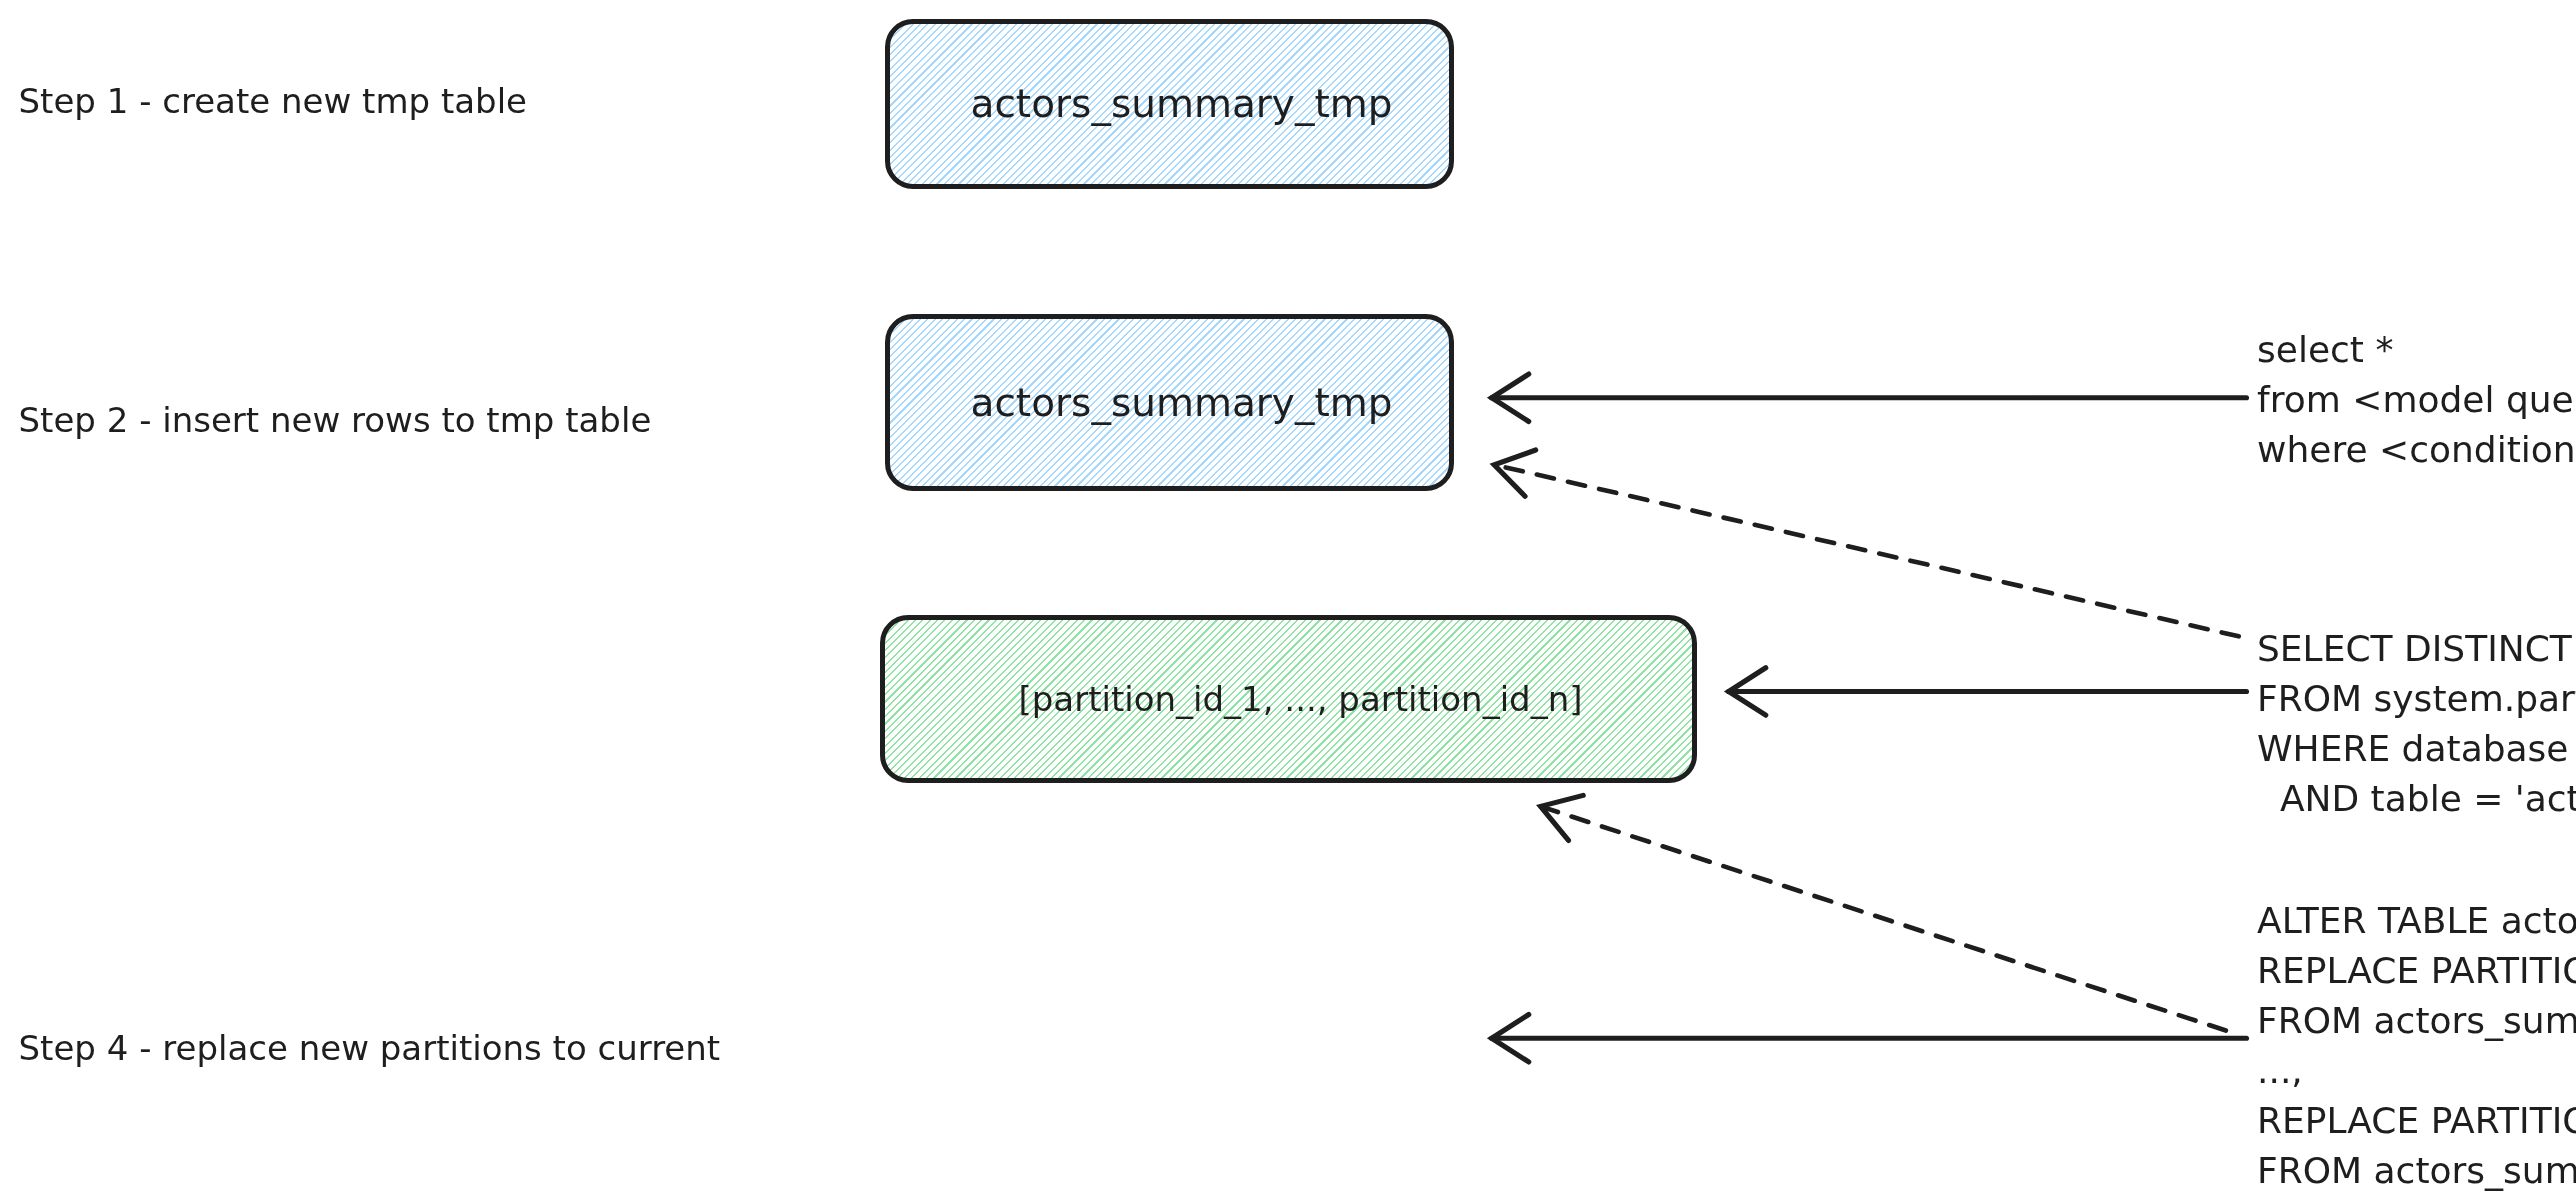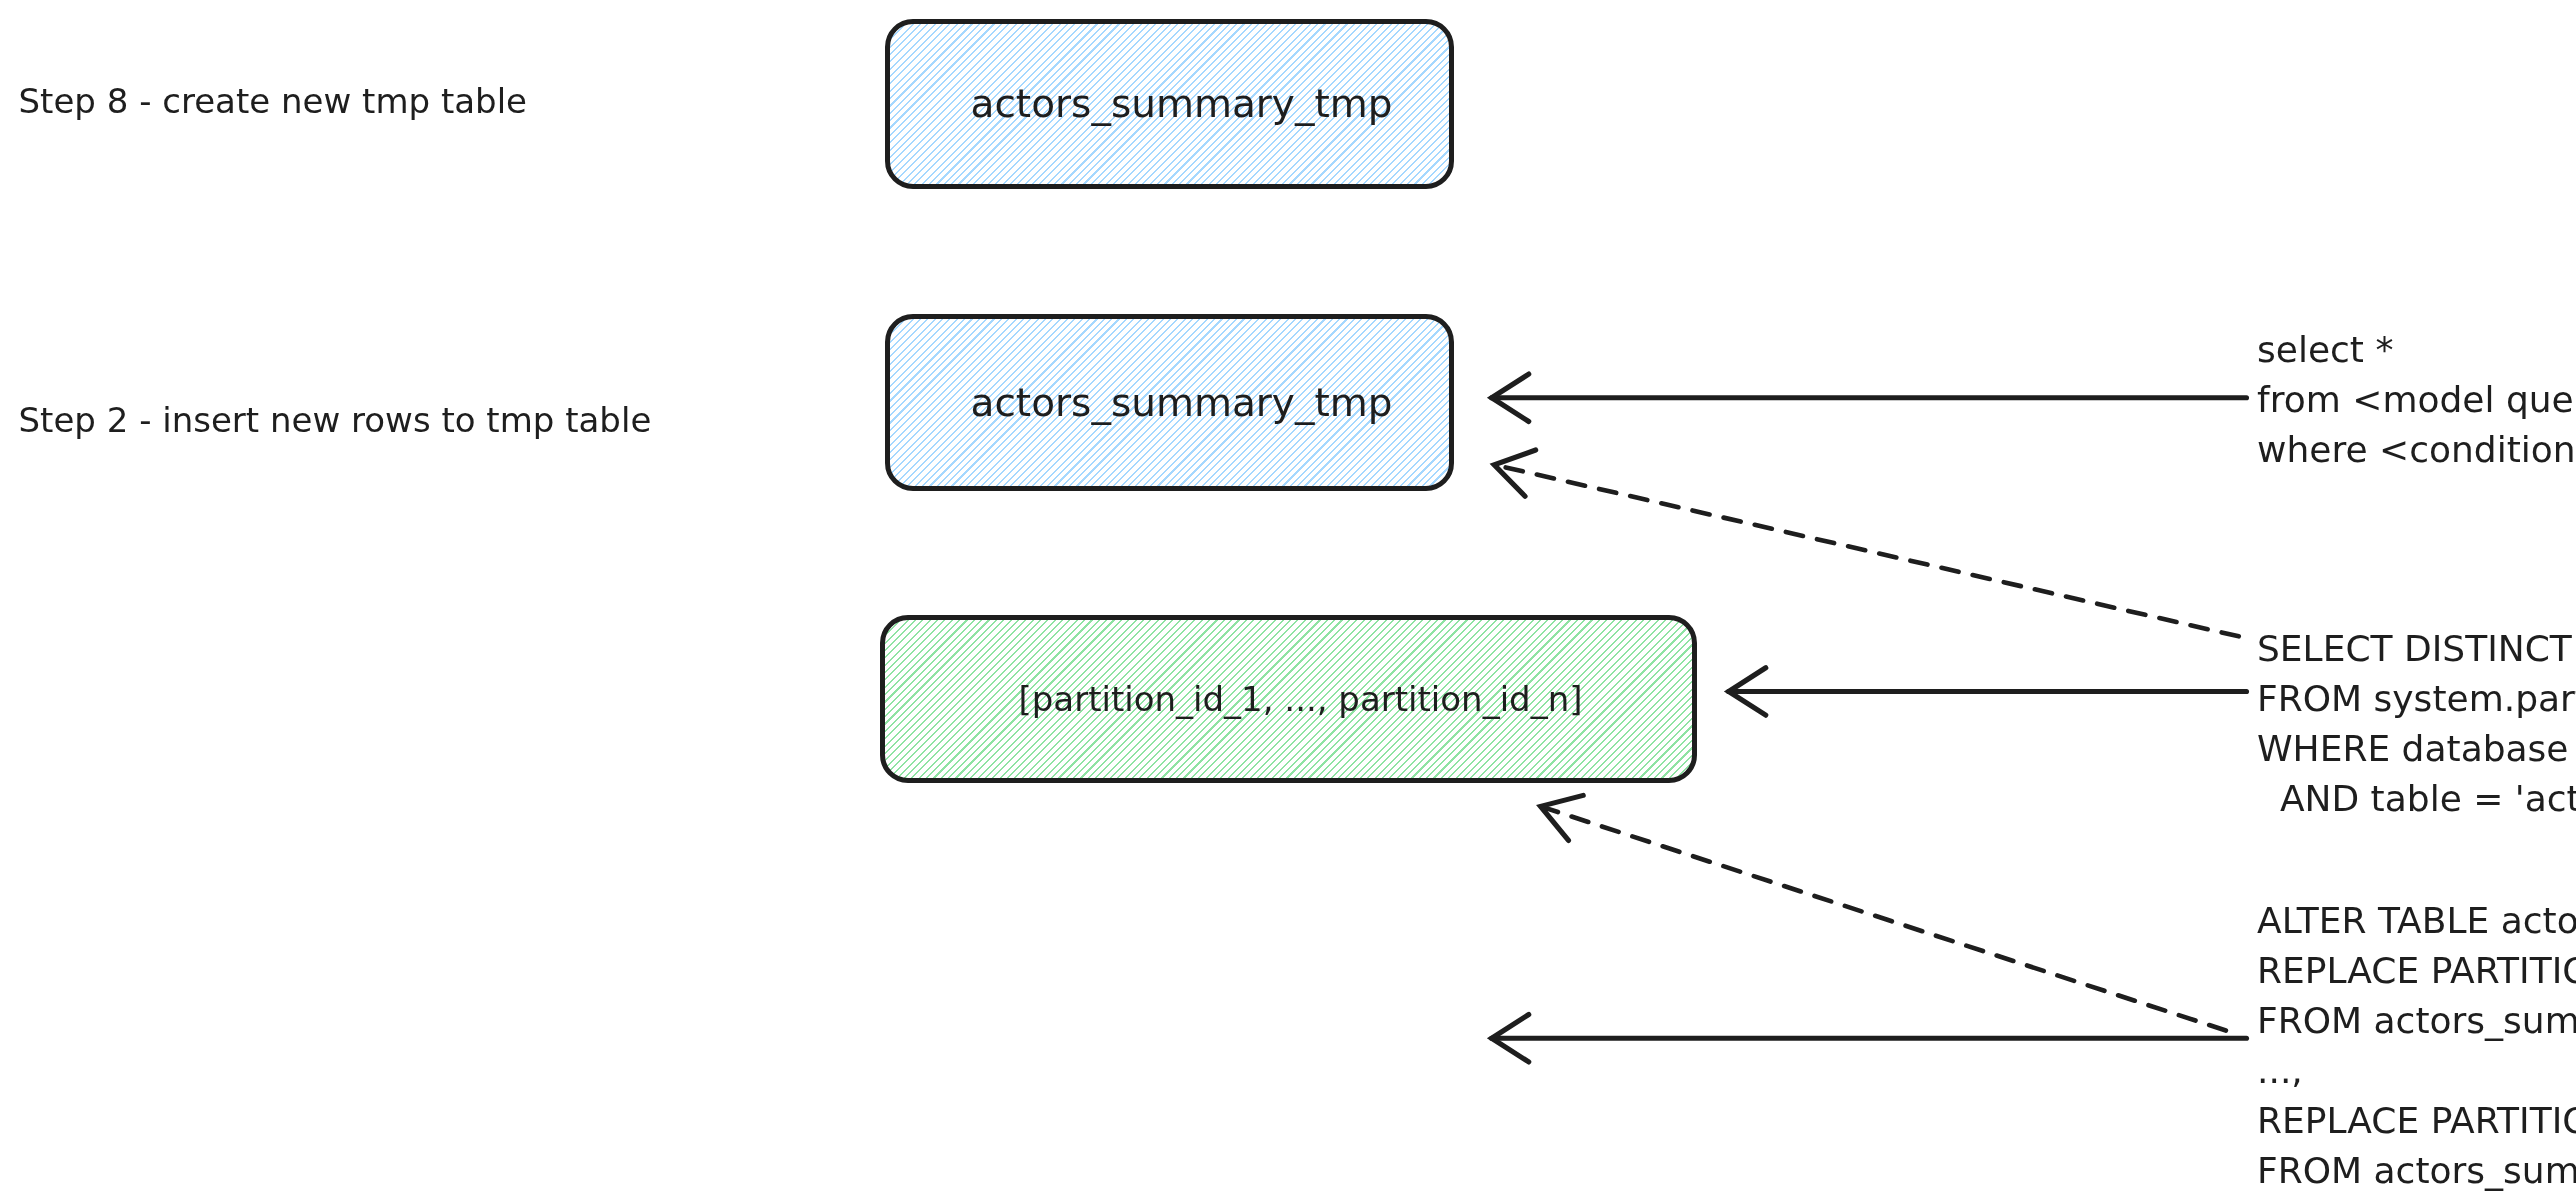--- a/index.html
+++ b/index.html
@@ -44,22 +44,23 @@
 
     <line x1="4360" y1="1342" x2="3355" y2="1342" stroke="#1e1e1e" stroke-width="10" stroke-linecap="round" marker-end="url(#ah)"></line>
 
     <line x1="4360" y1="2015" x2="2895" y2="2015" stroke="#1e1e1e" stroke-width="10" stroke-linecap="round" marker-end="url(#ah)"></line>
 
     <line x1="4345" y1="1235" x2="2900" y2="902" stroke="#1e1e1e" stroke-width="9" stroke-linecap="round" stroke-dasharray="34 28" marker-end="url(#ah)"></line>
 
     <line x1="4320" y1="2000" x2="2990" y2="1565" stroke="#1e1e1e" stroke-width="9" stroke-linecap="round" stroke-dasharray="34 28" marker-end="url(#ah)"></line>
   </svg>
 
-  <div class="step-label" style="top:83px">Step 8 - create new tmp table</div>
+  <div class="step-label" style="top:83px">Step 1 - create new tmp table</div>
   <div class="step-label" style="top:402px">Step 2 - insert new rows to tmp table</div>
+  <div class="step-label" style="top:1030px">Step 4 - replace new partitions to current</div>
 
   <div class="node hatch-blue" style="left:885px; top:18.5px; width:569px; height:170px">
     <span class="node-label">actors_summary_tmp</span>
   </div>
 
   <div class="node hatch-blue" style="left:885px; top:314px; width:569px; height:177px">
     <span class="node-label">actors_summary_tmp</span>
   </div>
 
   <div class="node hatch-green" style="left:880px; top:615px; width:817px; height:168px">

